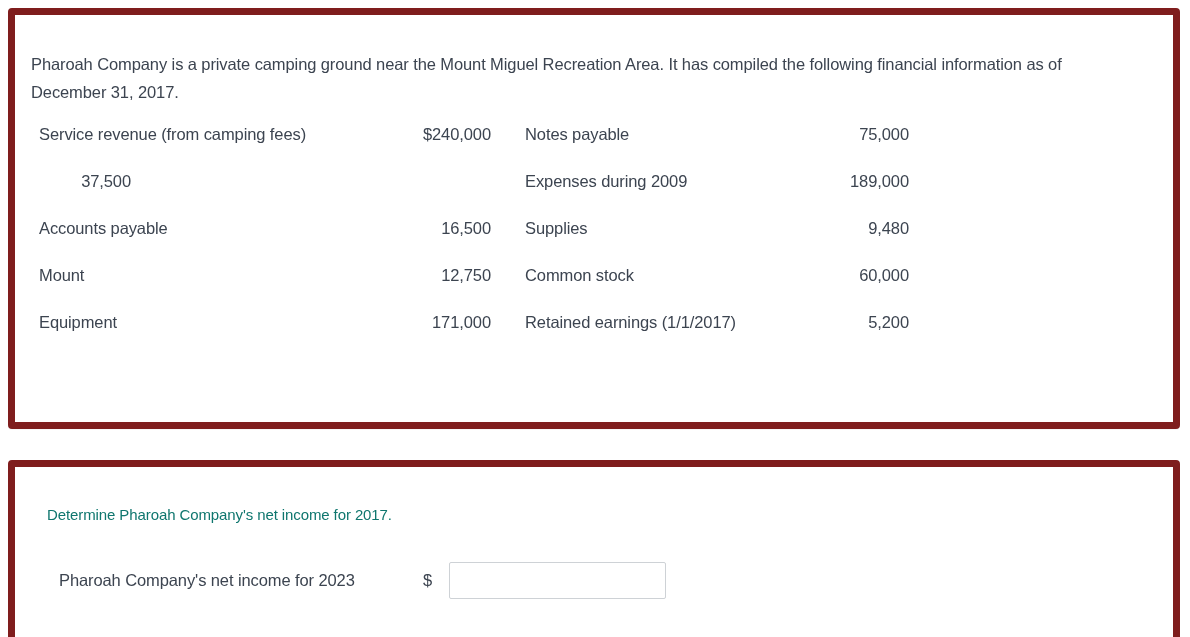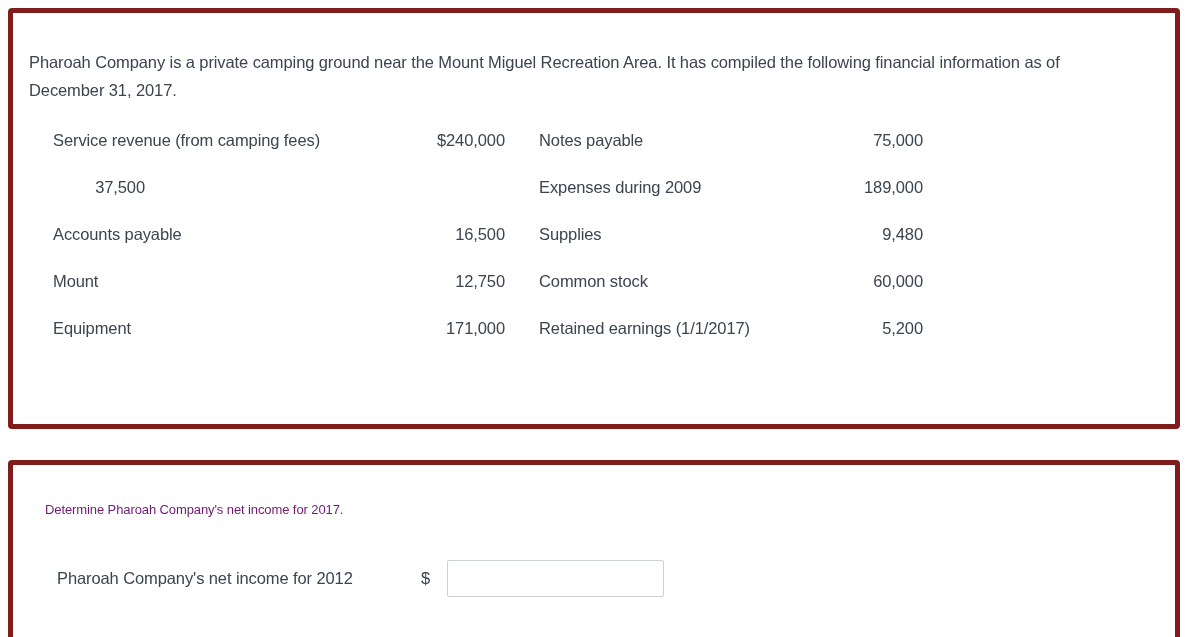--- a/index.html
+++ b/index.html
@@ -17,21 +17,21 @@
     position: relative;
     width: 1190px;
     height: 637px;
     background: #ffffff;
   }
 
   
   .card {
     position: absolute;
     background: #ffffff;
-    border: 5px solid #7f1d1d;
+    border: 7px solid #7f1d1d;
     border-radius: 4px;
     box-shadow: 0 1px 1px rgba(0,0,0,0.035);
   }
 
   #card-problem {
     left: 8px;
     top: 8px;
     width: 1172px;
     height: 421px;
   }
@@ -63,22 +63,21 @@
     width: 100%;
   }
 
   .fin-cols {
     position: relative;
     width: 100%;
   }
 
   .fin-col {
     position: absolute;
-    top: 16px;
-    margin-left: 16px;
+    top: 8px;
   }
   .fin-col.left  { left: 24px;  width: 460px; }
   .fin-col.right { left: 510px; width: 390px; }
 
   .fin-row {
     display: flex;
     align-items: baseline;
     height: 47px;
   }
 
@@ -101,22 +100,22 @@
   }
 
   .fin-col.left  .fin-value { padding-right: 8px; }
   .fin-col.right .fin-value { padding-right: 6px; }
 
   
   .question-prompt {
     position: absolute;
     left: 32px;
     top: 24px;
-    font-size: 13px;
-    color: #701a75;
+    font-size: 15px;
+    color: #0f766e;
     letter-spacing: -0.1px;
     white-space: nowrap;
   }
 
   .answer-row {
     position: absolute;
     left: 44px;
     top: 95px;
     display: flex;
     align-items: center;
@@ -210,19 +209,19 @@
 
       </div>
     </div>
   </section>
 
   <section class="card" id="card-question">
 
     <p class="question-prompt">Determine Pharoah Company's net income for 2017.</p>
 
     <div class="answer-row">
-      <span class="answer-label">Pharoah Company's net income for 2012</span>
+      <span class="answer-label">Pharoah Company's net income for 2023</span>
       <span class="currency-symbol">$</span>
       <input class="answer-input" type="text" placeholder="" style="">
     </div>
   </section>
 
 </div>
 
 </body></html>

